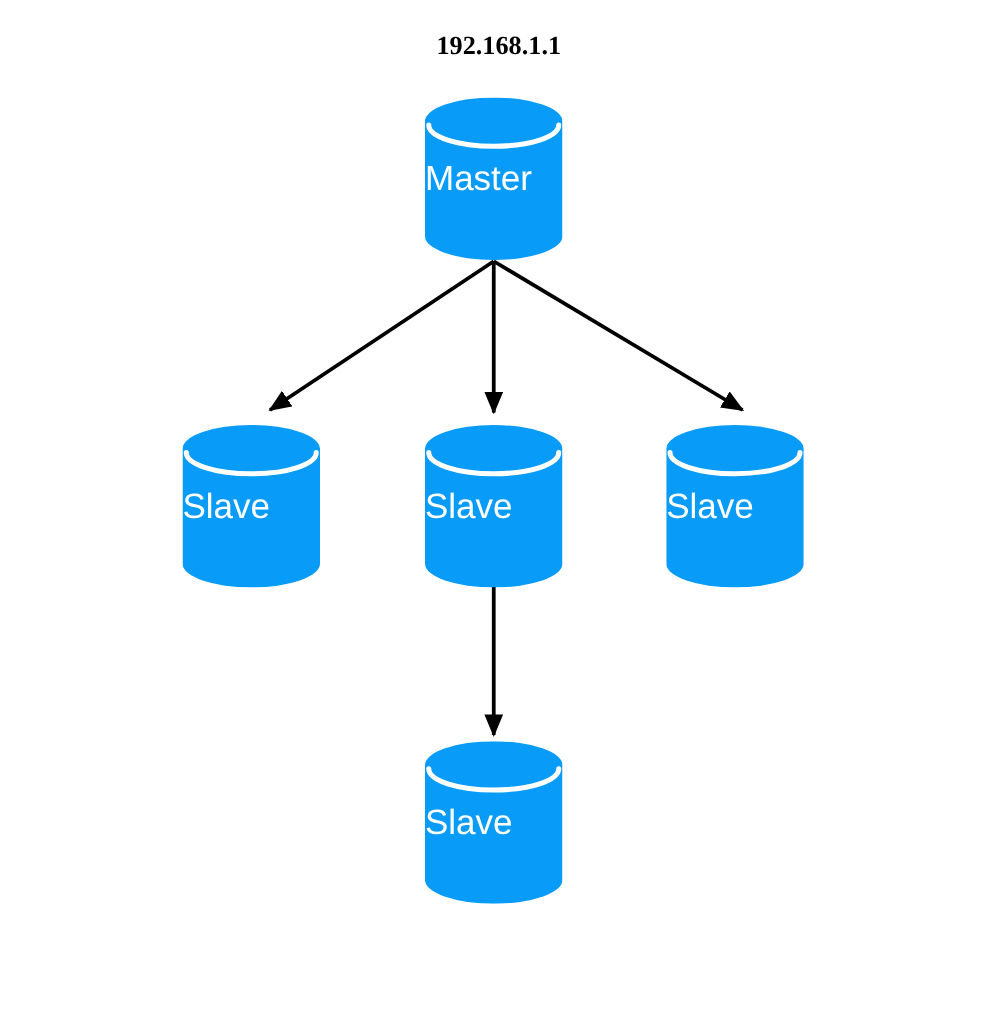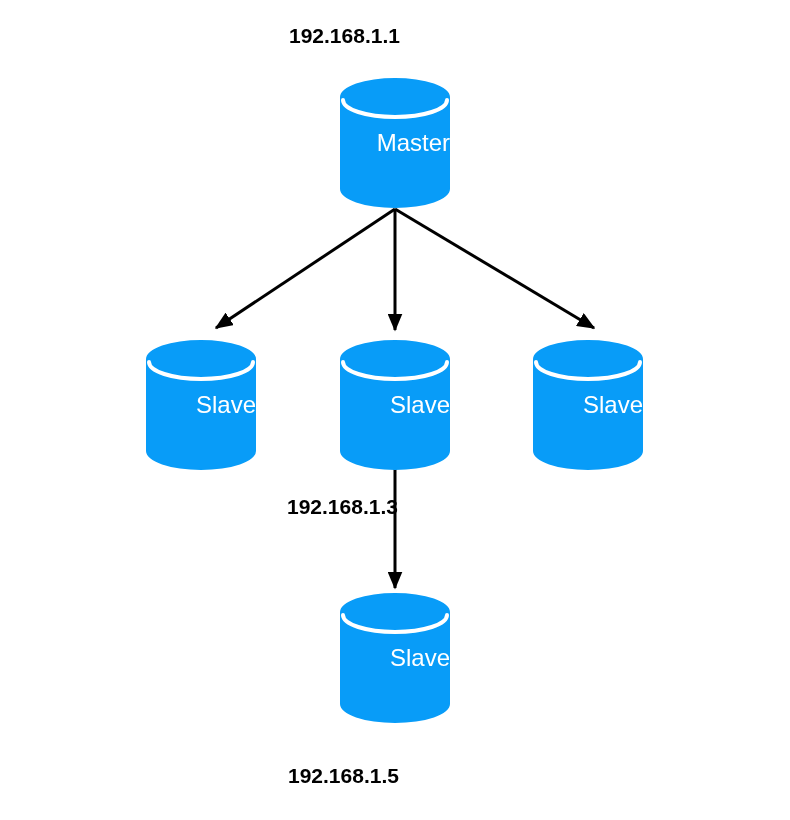--- a/index.html
+++ b/index.html
@@ -14,31 +14,32 @@
   .arrows { position: absolute; left: 0; top: 0; width: 790px; height: 820px; z-index: 1; }
   .edge { stroke: var(--arrow, #000000); stroke-width: 3; fill: none; }
   .arrowhead { fill: var(--arrow, #000000); }
 
   .node { position: absolute; width: 110px; height: 130px; z-index: 2; }
   .node svg.cyl { position: absolute; left: 0; top: 0; width: 110px; height: 130px; display: block; }
   .cyl-body { fill: var(--node-fill, #089cf8); }
   .cyl-split { stroke: var(--lid-separator, #ffffff); stroke-width: 4; fill: none; stroke-linecap: round; }
   .node-label {
     position: absolute; left: 0; right: 0; top: 53px;
-    text-align: right;
+    text-align: left;
     color: var(--node-label-text, #ffffff);
-    font-size: 24px; line-height: 24px; font-weight: 400;
+    font-size: 28px; line-height: 24px; font-weight: 400;
   }
 
   .ip {
     position: absolute; width: 220px;
-    text-align: left;
+    text-align: center;
     font-size: 21px; line-height: 24px; font-weight: 700;
     color: var(--ip-text, #000000);
     z-index: 3;
+    font-family: Liberation Serif, serif;
   }
 
   #n-master { left: 340px; top: 78px; }
   #n-slave1 { left: 146px; top: 340px; }
   #n-slave2 { left: 340px; top: 340px; }
   #n-slave3 { left: 533px; top: 340px; }
   #n-slave4 { left: 340px; top: 593px; }
 
   #ip-master { left: 289px; top: 24px; }
   #ip-slave1 { left: 93px;  top: 495px; }
@@ -97,16 +98,14 @@
 
   <div class="node" id="n-slave4">
     <svg class="cyl" viewBox="0 0 110 130" aria-hidden="true">
       <path class="cyl-body" d="M0,19 A55,19 0 0 1 110,19 L110,111 A55,19 0 0 1 0,111 Z"></path>
       <path class="cyl-split" d="M3,22 A52,17 0 0 0 107,22"></path>
     </svg>
     <div class="node-label">Slave</div>
   </div>
 
   <div class="ip" id="ip-master">192.168.1.1</div>
-  <div class="ip" id="ip-slave2">192.168.1.3</div>
-  <div class="ip" id="ip-slave4">192.168.1.5</div>
 
 </div>
 
 </body></html>

